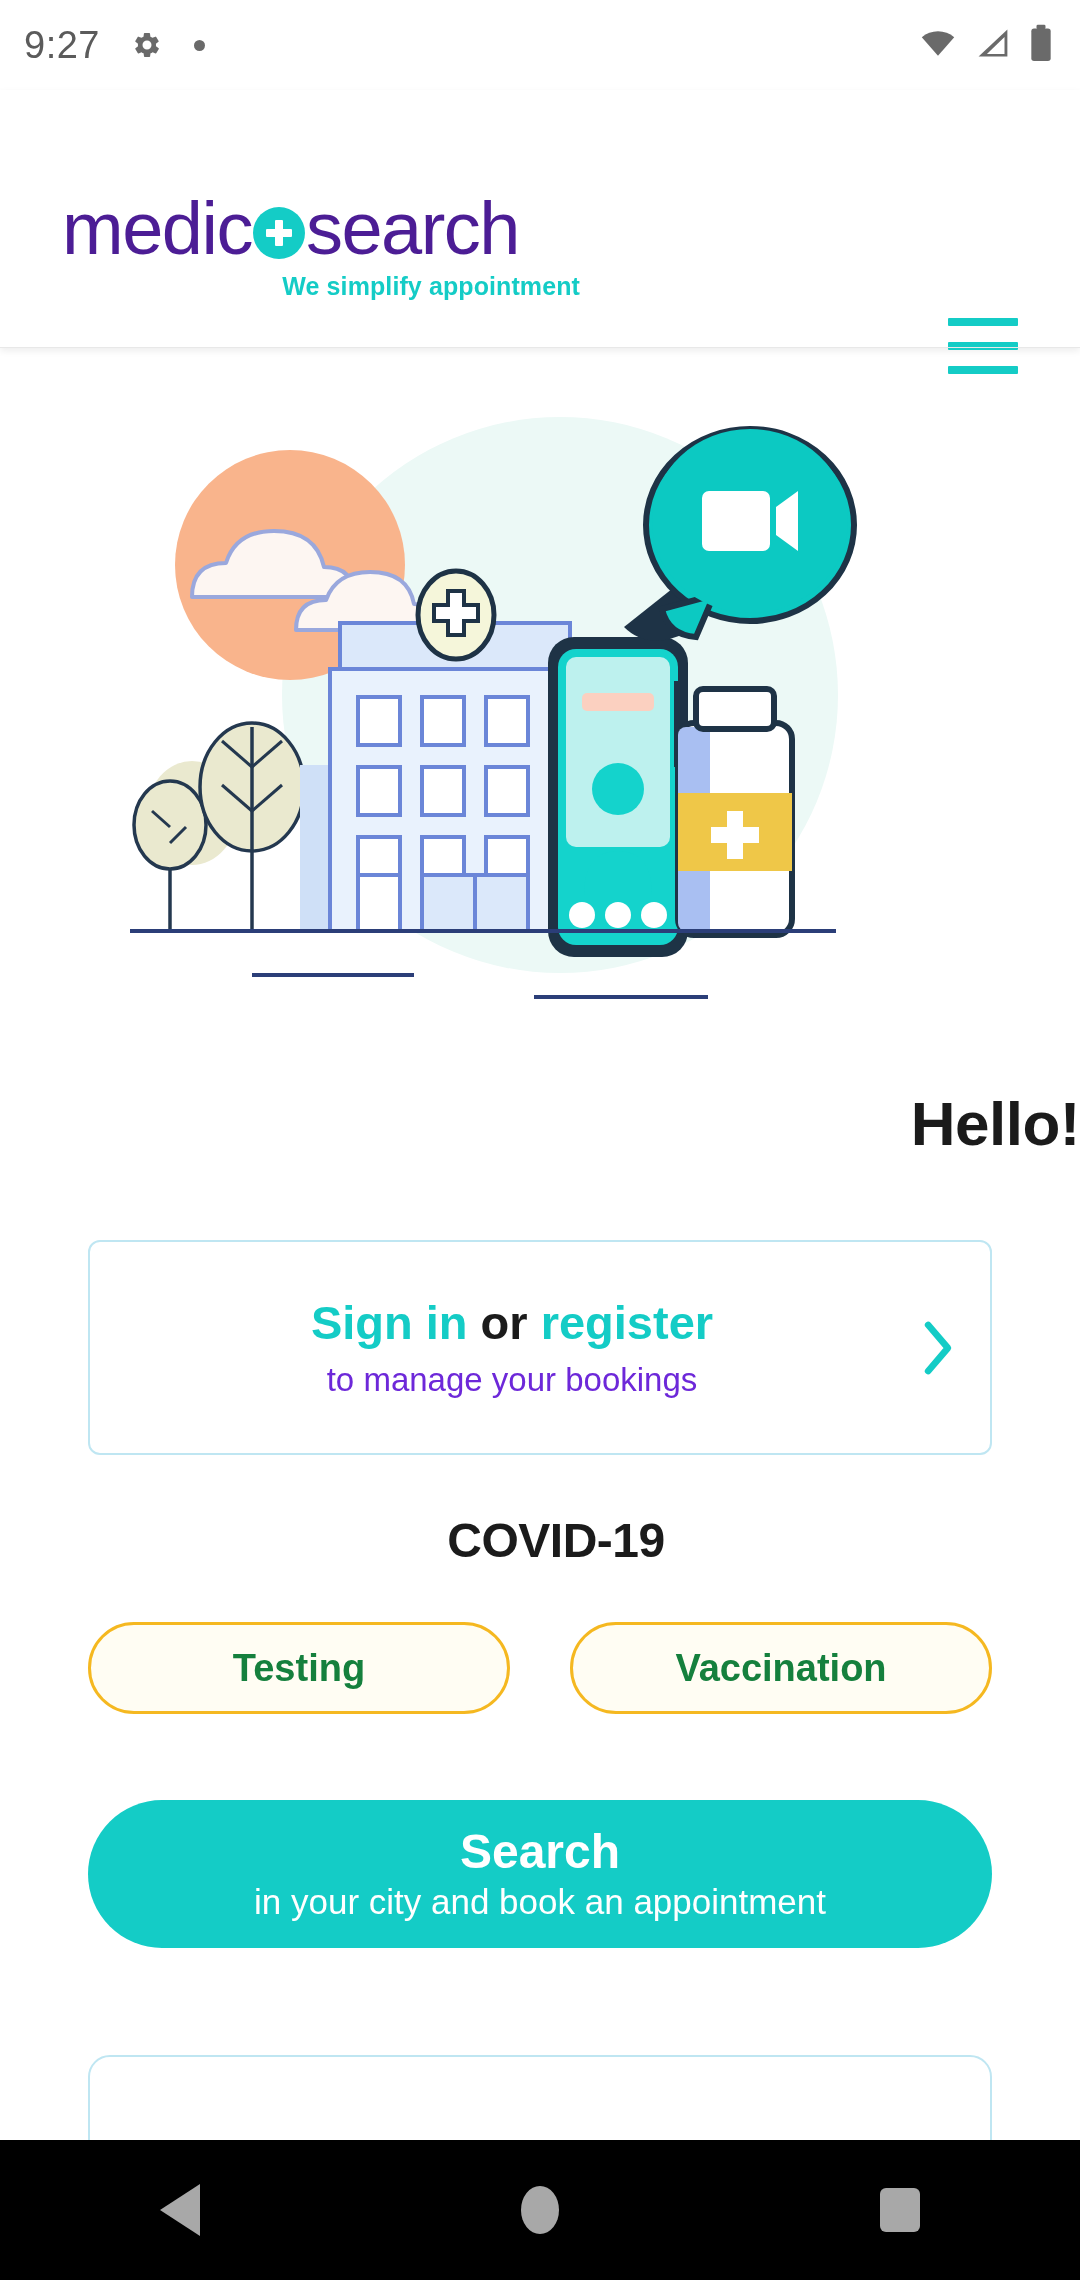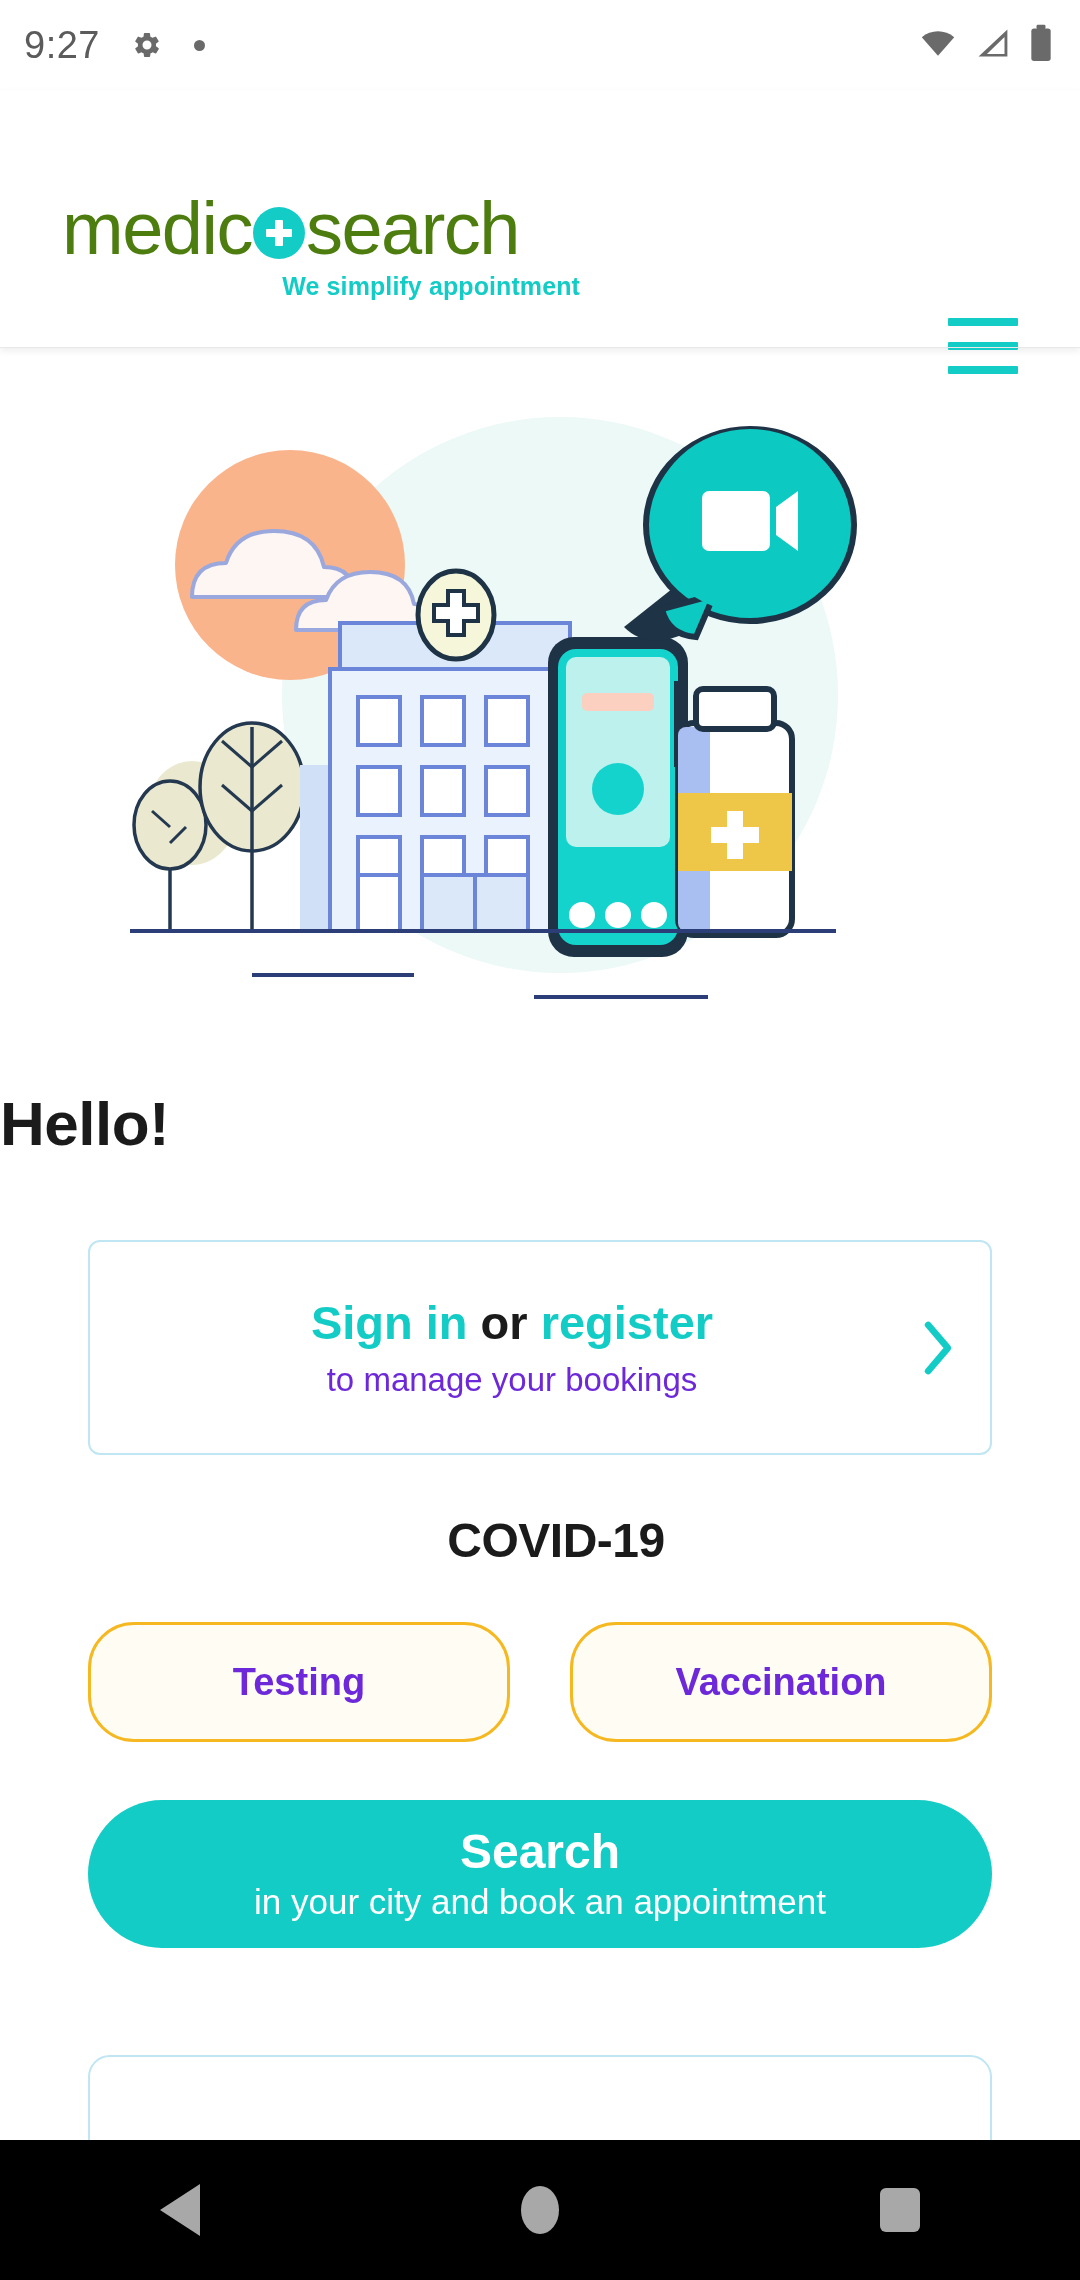--- a/index.html
+++ b/index.html
@@ -24,21 +24,21 @@
 
   
   .header {
     position:absolute; top:90px; left:0; width:1080px; height:258px;
     background:#fff; display:flex; align-items:center;
     box-shadow:0 3px 7px rgba(0,0,0,0.07);
   }
   .brand { position:absolute; left:62px; top:102px; width:520px; }
   .brand-row {
     display:flex; align-items:baseline;
-    font-size:74px; color:#4d7c0f; font-weight:400; letter-spacing:-1.5px;
+    font-size:74px; color:#4c1d95; font-weight:400; letter-spacing:-1.5px;
     line-height:1;
   }
   .brand-plus {
     width:52px; height:52px; border-radius:50%;
     background:#14CCC6; position:relative;
     display:inline-block; margin:0 1px; align-self:center;
     transform:translateY(4px);
   }
   .brand-plus::before, .brand-plus::after {
     content:""; position:absolute; background:#fff; border-radius:1px;
@@ -62,21 +62,21 @@
 
   
   .hero {
     position:absolute; top:360px; left:0; width:1080px; height:670px;
     display:flex; align-items:center; justify-content:center;
   }
 
   
   .hello {
     position:absolute; top:1088px; left:0; width:1080px;
-    text-align:left; font-size:62px; font-weight:bold; color:#1b1b1b;
+    text-align:right; font-size:62px; font-weight:bold; color:#1b1b1b;
     letter-spacing:-0.5px;
   }
 
   
   .signin-card {
     position:absolute; top:1240px; left:88px;
     width:904px; height:215px;
     border:2px solid #bfe6f2; border-radius:12px; background:#fff;
     display:flex; align-items:center; cursor:pointer;
   }
@@ -94,24 +94,24 @@
   .covid-title {
     position:absolute; top:1513px; left:16px; width:1080px;
     text-align:center; font-size:48px; font-weight:bold; color:#1b1b1b;
     letter-spacing:-0.5px;
   }
   .covid-row {
     position:absolute; top:1622px; left:88px; width:904px;
     display:flex; justify-content:space-between;
   }
   .covid-btn {
-    width:422px; height:120px; border:3px solid #F5B820;
+    width:422px; height:92px; border:3px solid #F5B820;
     border-radius:46px; background:#FFFDF3;
     display:flex; align-items:center; justify-content:center;
-    font-size:38px; font-weight:bold; color:#6d28d9; cursor:pointer;
+    font-size:38px; font-weight:bold; color:#15803d; cursor:pointer;
   }
 
   
   .search-btn {
     position:absolute; top:1800px; left:88px;
     width:904px; height:148px;
     background:#14CCC6; border-radius:74px;
     display:flex; flex-direction:column;
     align-items:center; justify-content:center; cursor:pointer;
   }

